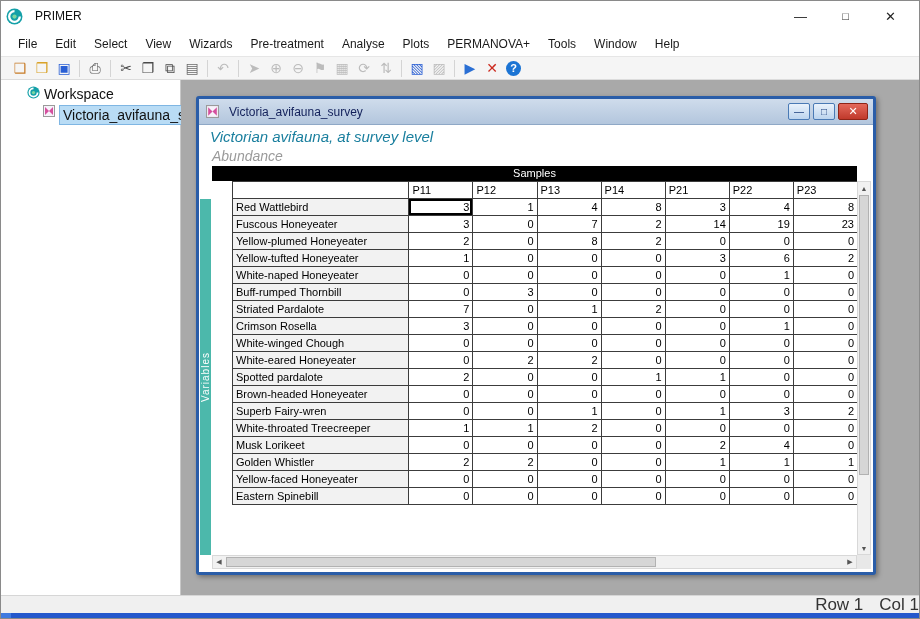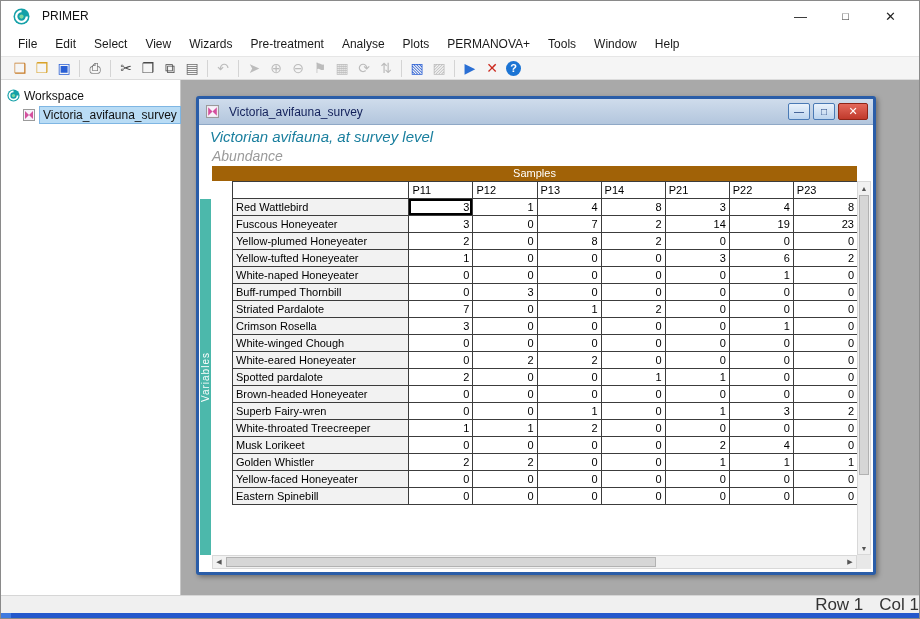--- a/index.html
+++ b/index.html
@@ -1,59 +1,59 @@
 <!DOCTYPE html>
 <html><head>
 <meta charset="utf-8">
 <style>
   * { box-sizing: border-box; margin: 0; padding: 0; }
   body { font-family: "Liberation Sans", sans-serif; background: #fff; }
   .frame { position: relative; width: 920px; height: 619px; border: 1px solid #8a8a8a; background: #fff; overflow: hidden; }
 
   
-  .titlebar { height: 30px; display: flex; align-items: center; padding: 0 6px 0 12px; background: #ffffff; }
+  .titlebar { height: 30px; display: flex; align-items: center; padding: 0 6px 0 5px; background: #ffffff; }
   .titlebar .app-title { font-size: 12px; color: #111; margin-left: 8px; flex: 1; }
   .win-controls { display: flex; }
   .win-btn { width: 45px; height: 28px; display: flex; align-items: center; justify-content: center; font-size: 13px; color: #222; }
   .win-btn.max { border: none; font-size: 11px; }
 
   
   .menubar { height: 25px; display: flex; align-items: center; padding: 0 8px; background: #fff; }
   .menu-item { font-size: 12px; color: #1a1a1a; padding: 3px 9px; }
 
   
   .toolbar { height: 24px; display: flex; align-items: center; padding: 0 8px; background: #f5f5f5; border-top: 1px solid #e6e6e6; border-bottom: 1px solid #dcdcdc; }
   .tb-icon { width: 20px; height: 20px; display: inline-flex; align-items: center; justify-content: center; font-size: 14px; color: #4a4a4a; margin: 0 1px; }
   .tb-icon.disabled { color: #bcbcbc; }
   .tb-icon.circle { width: 15px; height: 15px; border-radius: 50%; background: #1b74d4; color: #fff !important; font-size: 11px; font-weight: bold; margin: 0 3px; }
   .tb-sep { width: 1px; height: 17px; background: #d4d4d4; margin: 0 4px; }
 
   
   .main { display: flex; height: 515px; }
   .workspace-panel { width: 180px; background: #fff; border-right: 1px solid #c8c8c8; padding-top: 6px; }
-  .tree-row { display: flex; align-items: center; height: 19px; padding-left: 6px; font-size: 12px; color: #111; }
+  .tree-row { display: flex; align-items: flex-start; height: 19px; padding-left: 6px; font-size: 14px; color: #111; margin-left: 20px; }
   .tree-row.child { padding-left: 22px; }
   .tree-icon { display: inline-flex; margin-right: 4px; }
   .tree-label.selected { background: #b9dcf5; border: 1px solid #7fb6e3; padding: 1px 3px; }
 
   .mdi { position: relative; flex: 1; background: #a9a9a9; }
 
   
   .doc-window { position: absolute; left: 15px; top: 16px; width: 680px; height: 479px; border: 3px solid #2a5da8; border-radius: 3px; background: #fff; box-shadow: 2px 2px 5px rgba(0,0,0,0.35); }
   .doc-titlebar { height: 26px; display: flex; align-items: center; padding: 0 5px 0 7px; background: linear-gradient(#cfdcec, #b3c6dd); border-bottom: 1px solid #8fa8c6; }
   .doc-titlebar .doc-title { font-size: 12px; color: #12205a; margin-left: 6px; flex: 1; }
   .doc-btn { width: 22px; height: 17px; display: flex; align-items: center; justify-content: center; font-size: 10px; margin-left: 3px; border-radius: 2px; }
   .doc-btn.blue { background: linear-gradient(#eaf2fb, #bcd4ee); border: 1px solid #4a7ab5; color: #1a3d7c; }
   .doc-btn.red { background: linear-gradient(#e4695c, #c0392b); border: 1px solid #8e2418; color: #fff; font-size: 11px; width: 30px; }
 
   .doc-content { position: relative; width: 674px; height: 447px; background: #fff; overflow: hidden; }
   .doc-heading { position: absolute; left: 11px; top: 3px; font-size: 15px; font-style: italic; color: #1a7f9e; }
   .doc-subheading { position: absolute; left: 13px; top: 23px; font-size: 14px; font-style: italic; color: #9a9a9a; }
 
-  .samples-bar { position: absolute; left: 13px; top: 41px; width: 645px; height: 15px; background: #a16207; color: #fff; font-size: 11px; text-align: center; line-height: 15px; }
+  .samples-bar { position: absolute; left: 13px; top: 41px; width: 645px; height: 15px; background: #000000; color: #fff; font-size: 11px; text-align: center; line-height: 15px; }
 
   .variables-strip { position: absolute; left: 1px; top: 74px; width: 11px; height: 356px; background: #4cb8ab; color: #fff; font-size: 10px; display: flex; align-items: center; justify-content: center; writing-mode: vertical-rl; transform: rotate(180deg); letter-spacing: 1px; }
 
   .sheet-viewport { position: absolute; left: 13px; top: 56px; width: 646px; height: 374px; overflow: hidden; padding-left: 20px; }
   table.sheet { border-collapse: collapse; table-layout: fixed; font-size: 11px; }
   table.sheet td { border: 1px solid #3c3c3c; height: 17px; padding: 0 3px; overflow: hidden; white-space: nowrap; }
   td.row-label { width: 182px; background: #f2f2f2; text-align: left; color: #000; }
   td.cell { width: 70px; background: #fff; text-align: right; color: #000; }
   td.col-header { text-align: left; background: #fff; }
   td.corner { background: #fff; }

